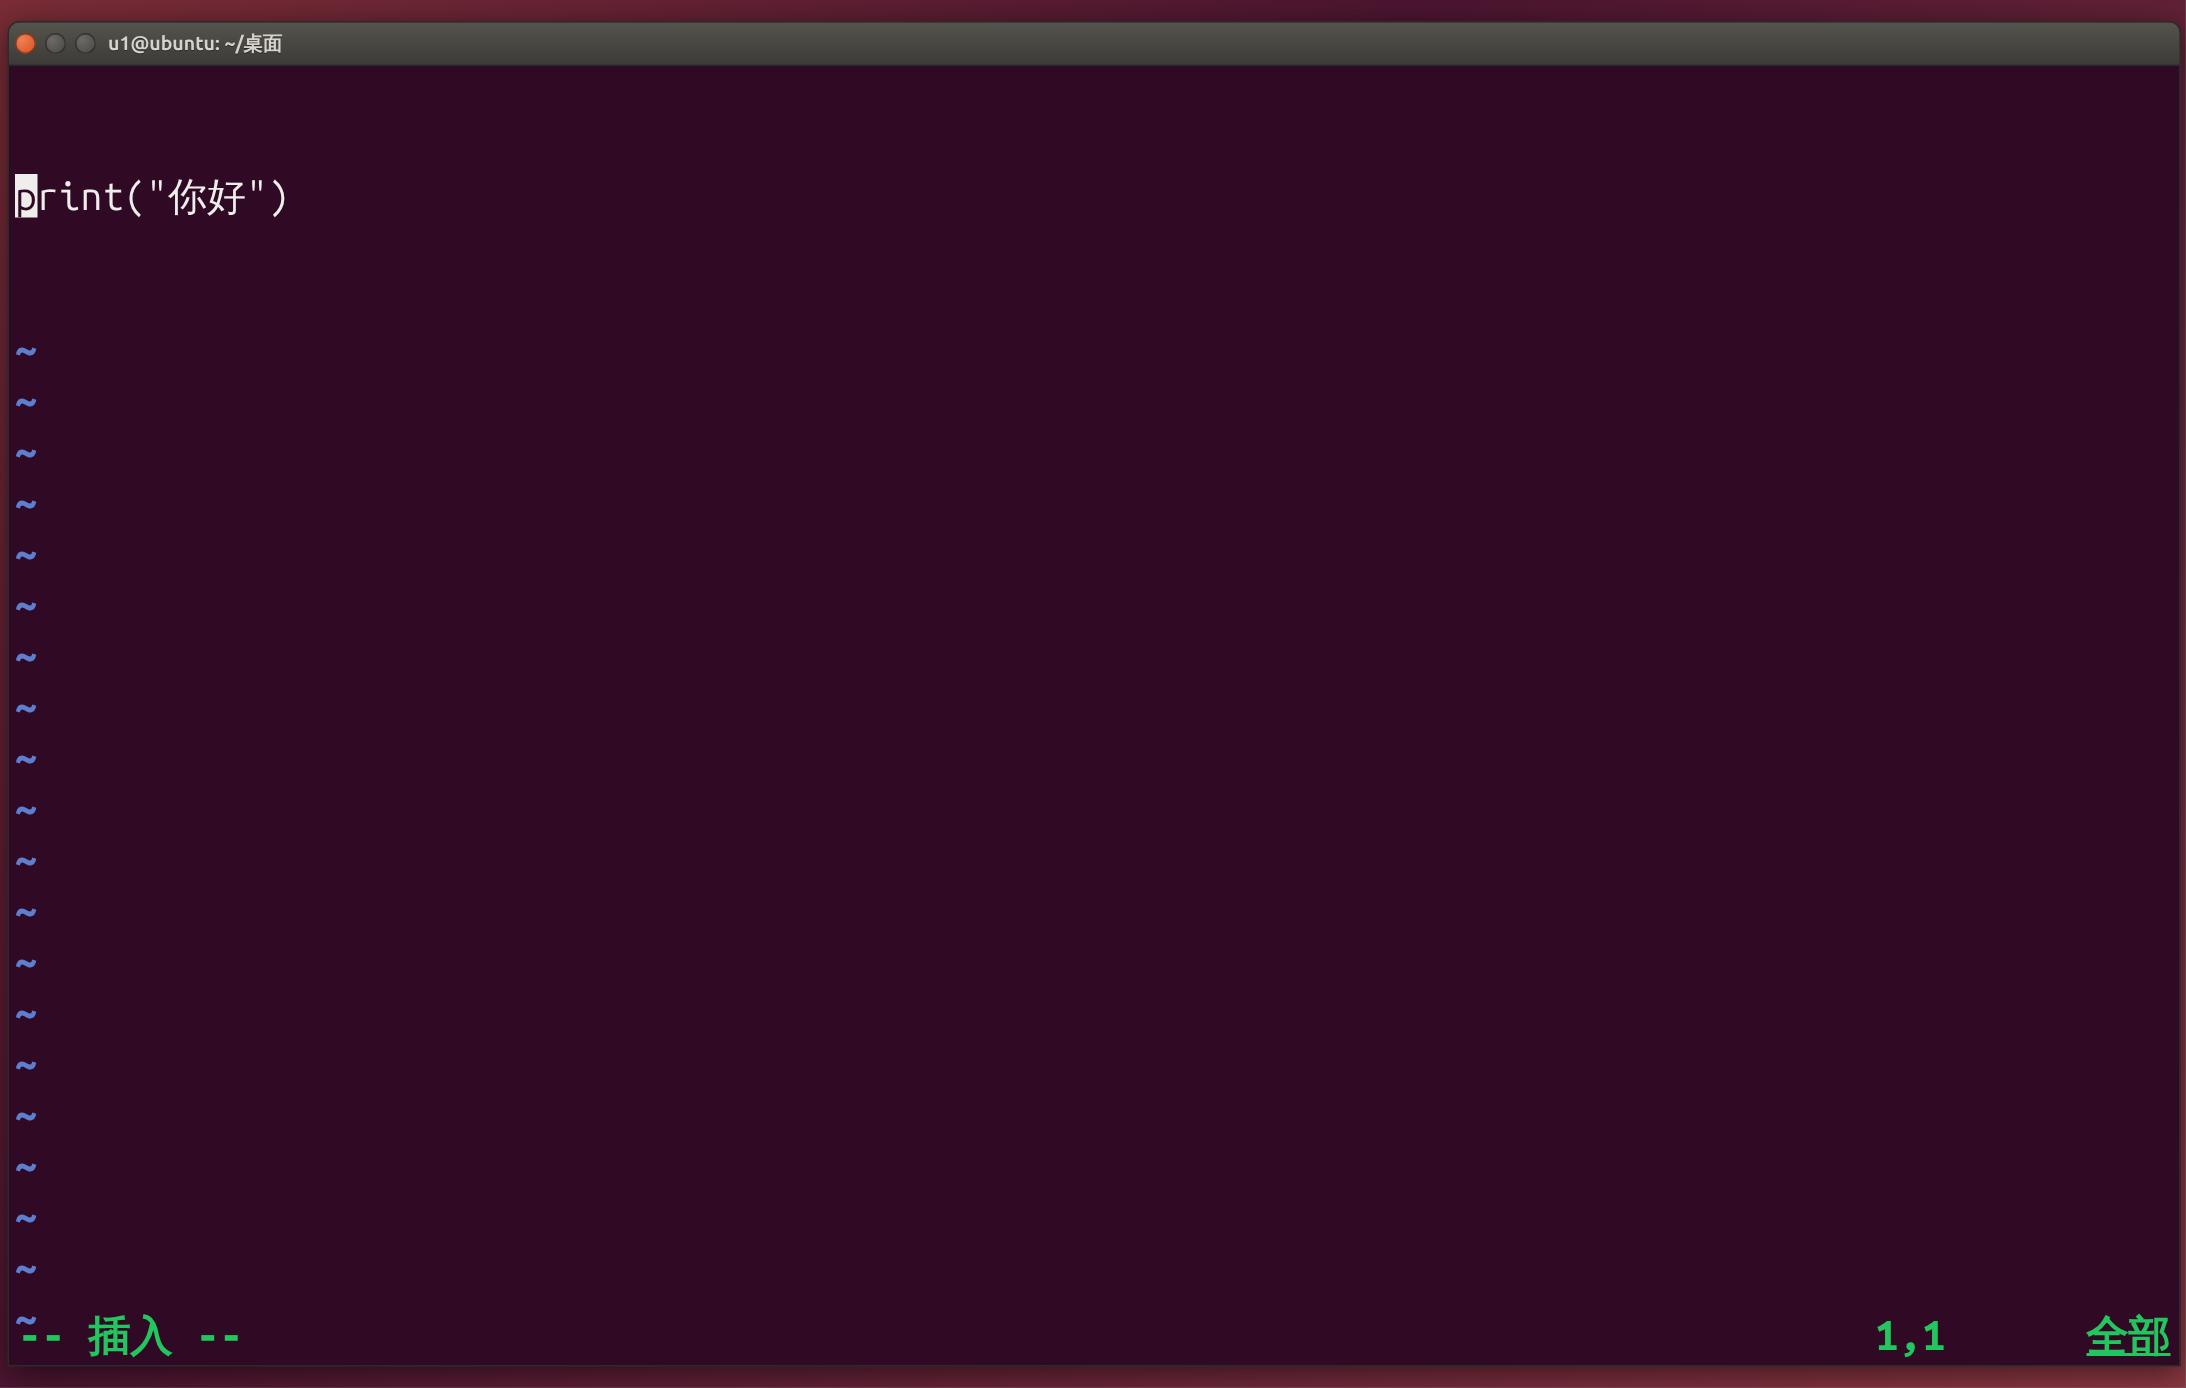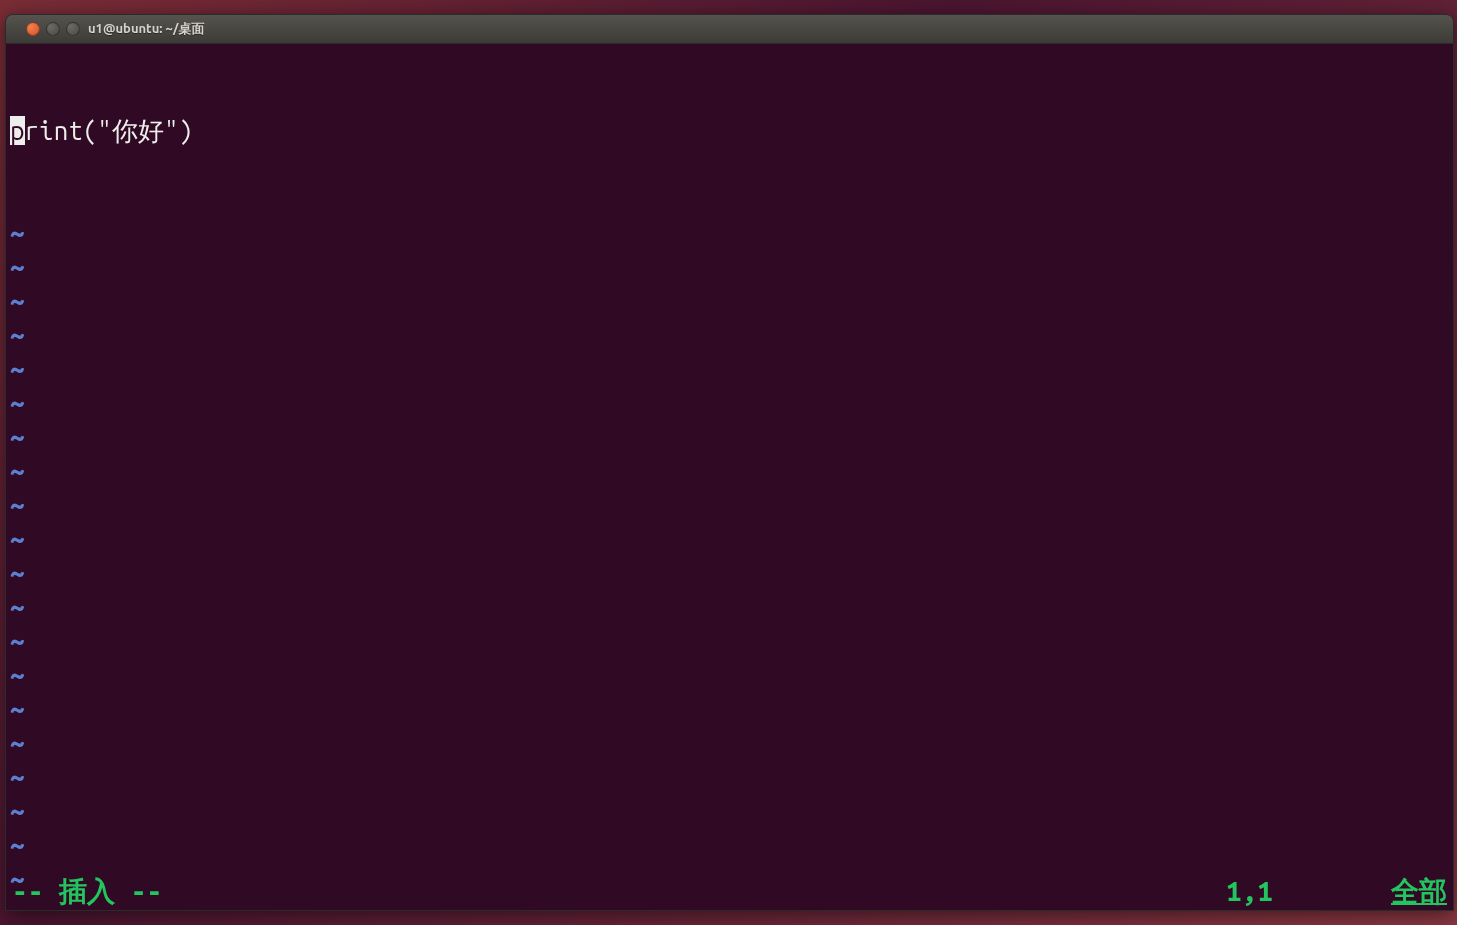--- a/index.html
+++ b/index.html
@@ -23,21 +23,21 @@
     border: 1px solid #2b2b2b;
     display: flex;
     flex-direction: column;
     background: #3c3b37;
   }
   .titlebar {
     height: 28px;
     background: linear-gradient(to bottom, #54534d 0%, #3c3b37 100%);
     display: flex;
     align-items: center;
-    padding: 0 20px;
+    padding: 0 4px;
     gap: 8px;
     border-bottom: 1px solid #2a2a28;
     flex-shrink: 0;
   }
   .win-controls {
     display: flex;
     gap: 6px;
     align-items: center;
   }
   .win-btn {
@@ -104,21 +104,21 @@
   .status-mode {
     flex: 0 0 auto;
     white-space: pre;
   }
   .status-spacer {
     flex: 1;
   }
   .status-pos {
     flex: 0 0 auto;
     white-space: pre;
-    margin-right: 118px;
+    margin-right: 94px;
   }
   .status-scope {
     flex: 0 0 auto;
     white-space: pre;
     text-decoration: underline;
   }
 </style>
 </head>
 <body>
 

